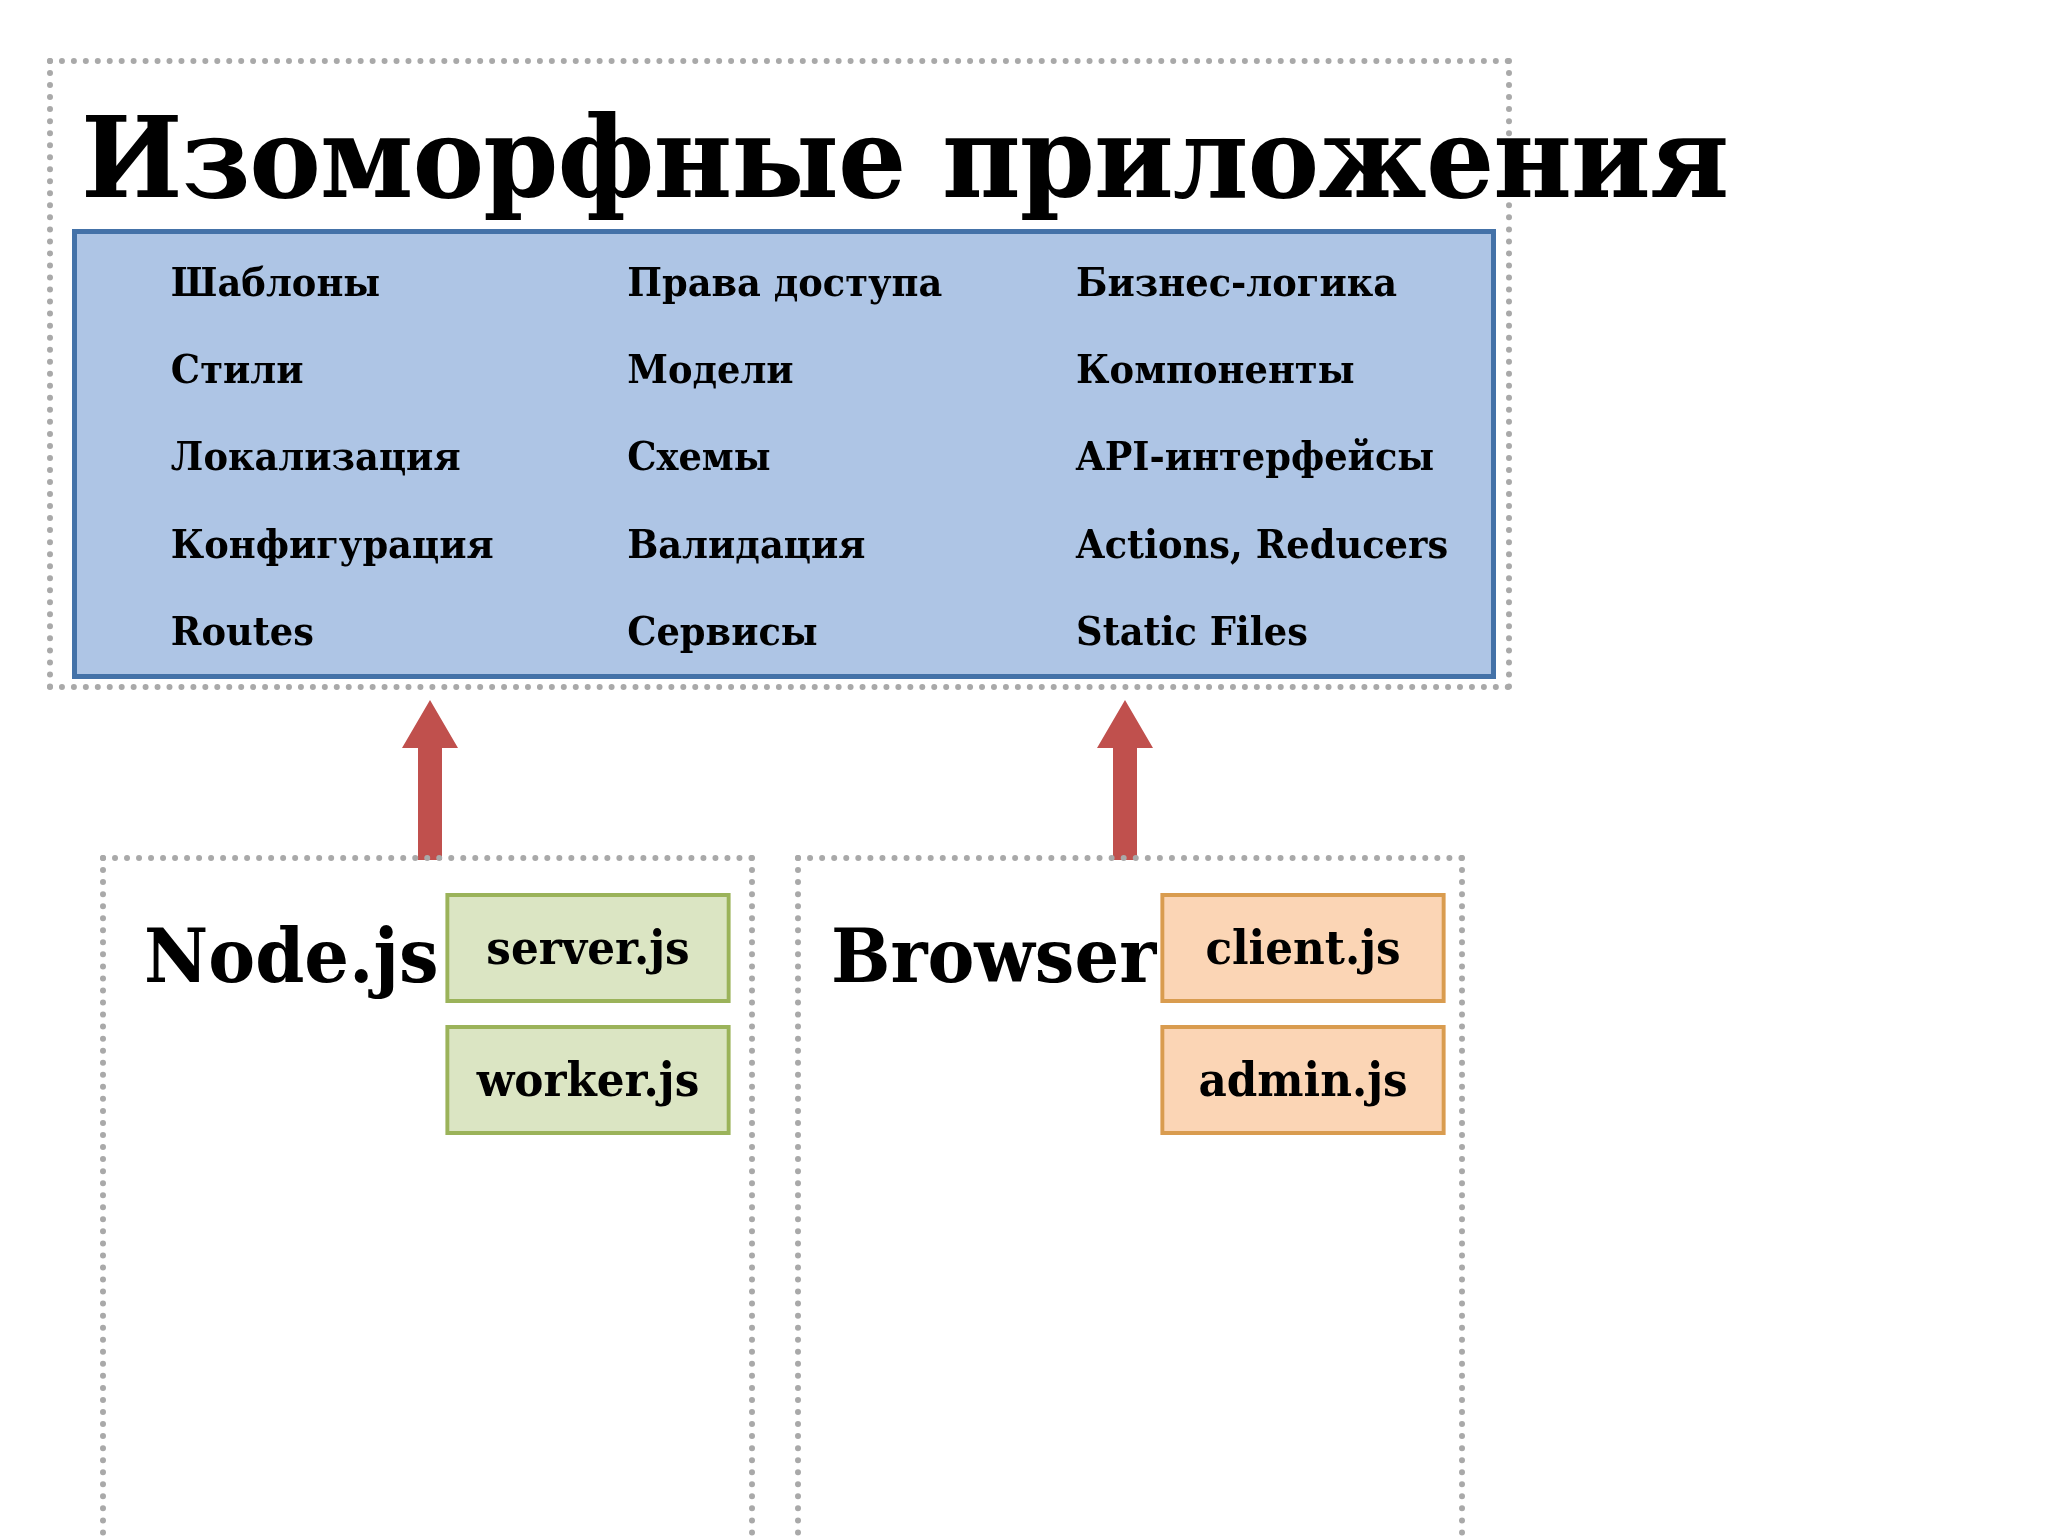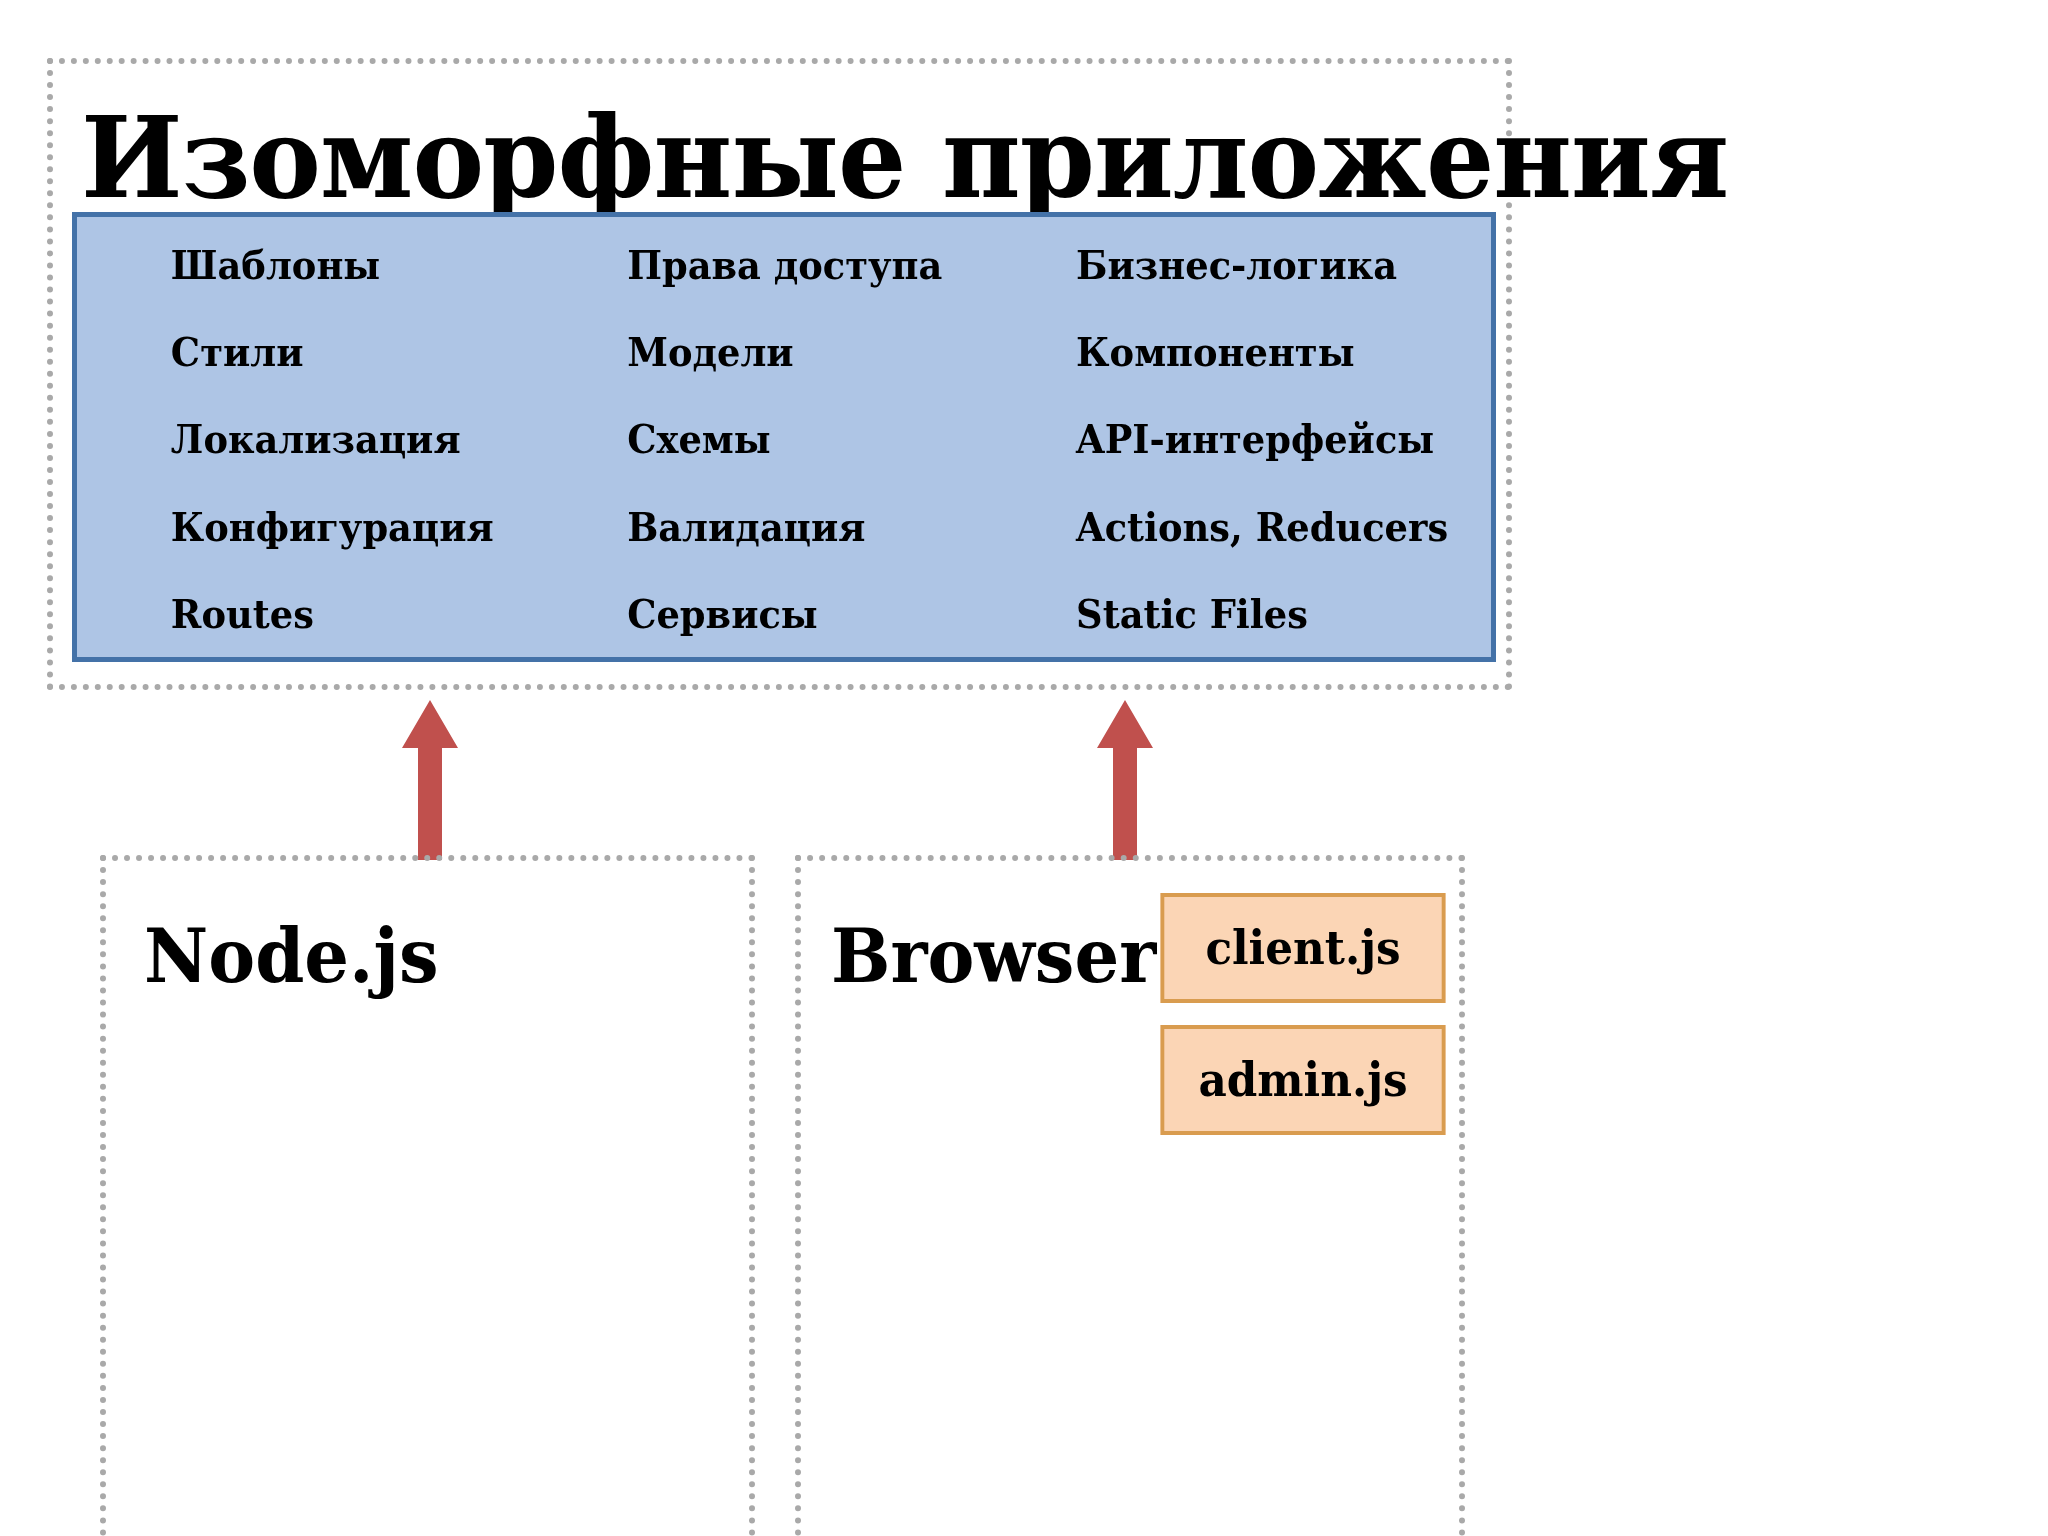--- a/index.html
+++ b/index.html
@@ -31,21 +31,21 @@
     letter-spacing:-1px;
     color:#000000;
     white-space:nowrap;
     transform:scaleX(0.96);
     transform-origin:left center;
   }
 
   
   #blue-panel{
     position:absolute;
-    left:19px; top:148px;
+    left:19px; top:165px;
     width:1424px; height:450px;
     box-sizing:border-box;
     background:#aec5e5;
     border:5px solid #4472a8;
   }
   #blue-grid{
     position:absolute;
     inset:0;
     display:grid;
     grid-template-columns:460px 460px 504px;
@@ -170,20 +170,24 @@
 <svg id="arrow-node" class="arrow" viewBox="0 0 60 160">
   <polygon points="30,0 58,48 42,48 42,160 18,160 18,48 2,48" fill="#c0504d"></polygon>
 </svg>
 <svg id="arrow-browser" class="arrow" viewBox="0 0 60 160">
   <polygon points="30,0 58,48 42,48 42,160 18,160 18,48 2,48" fill="#c0504d"></polygon>
 </svg>
 
 <div id="node-frame" class="bottom-frame">
   <div id="node-label" class="runtime-label">Node.js</div>
 
+  <div id="node-files" class="file-stack">
+    <div class="file-box green">server.js</div>
+    <div class="file-box green">worker.js</div>
+  </div>
 </div>
 
 <div id="browser-frame" class="bottom-frame">
   <div id="browser-label" class="runtime-label">Browser</div>
 
   <div id="browser-files" class="file-stack">
     <div class="file-box orange">client.js</div>
     <div class="file-box orange">admin.js</div>
   </div>
 </div>

